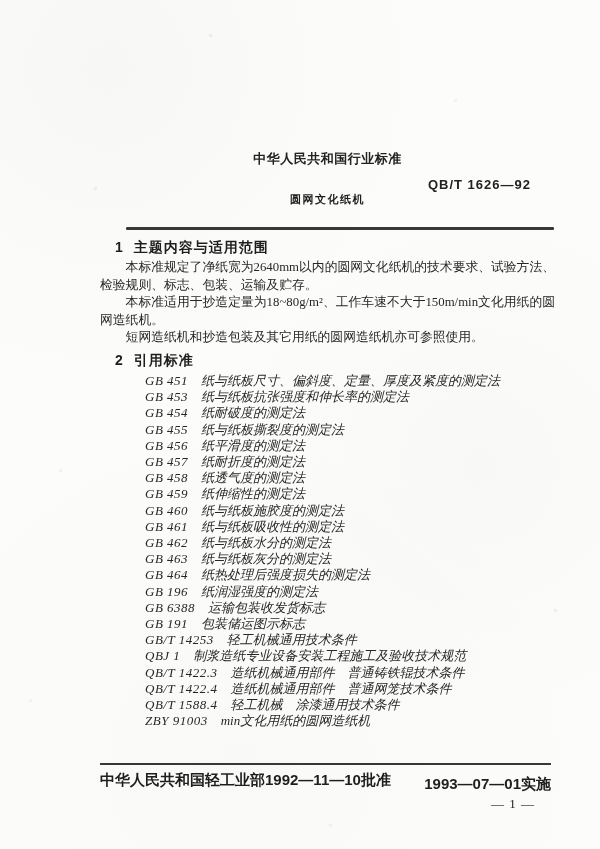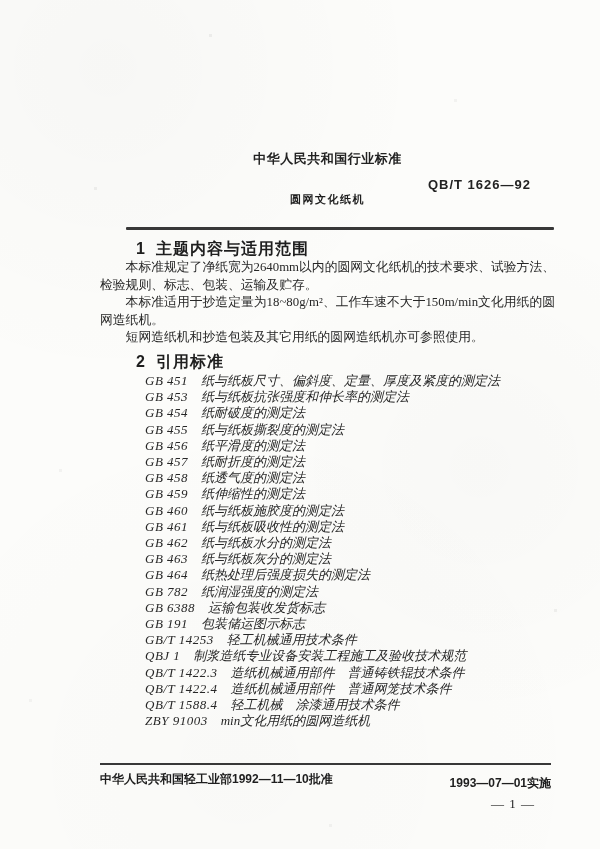--- a/index.html
+++ b/index.html
@@ -44,23 +44,23 @@
     font-family: "Liberation Sans", "DejaVu Sans", sans-serif;
     font-weight: bold; font-size: 11px; letter-spacing: 1.5px;
     color: #1d1d1d;
   }
   .title-rule {
     position: absolute; top: 227px; left: 26px; right: 1px;
     height: 2.5px; background: #383838; border-radius: 1px;
   }
   
   .sec-heading {
-    position: absolute; left: 36px; margin: 0;
-    font-family: "Liberation Sans", "DejaVu Sans", sans-serif;
-    font-weight: bold; font-size: 16px; color: #1e1e1e;
+    position: absolute; left: 15px; margin: 0;
+    font-family: "Liberation Sans", "DejaVu Sans", sans-serif;
+    font-weight: bold; font-size: 14px; color: #1e1e1e;
   }
   .sec-heading .sec-num { margin-right: 11px; }
   .sec-heading .sec-text { letter-spacing: 1px; }
   #sec1-heading { top: 239px; }
   #sec2-heading { top: 352px; }
   
   .body-text {
     position: absolute; top: 259px; left: 0; width: 455px;
     font-size: 12.8px; line-height: 17.6px;
     text-align: justify; color: #272727;
@@ -78,21 +78,21 @@
   }
   
   .footer-rule {
     position: absolute; top: 763px; left: 0; right: 4px;
     height: 2px; background: #383838;
   }
   .footer-row {
     position: absolute; top: 771px; left: 0; right: 4px;
     display: flex; justify-content: space-between; align-items: flex-start;
     font-family: "Liberation Sans", "DejaVu Sans", sans-serif;
-    font-weight: bold; font-size: 12px; color: #1e1e1e;
+    font-weight: bold; font-size: 15px; color: #1e1e1e;
   }
   .footer-impl { margin-top: 4px; }
   .page-num {
     position: absolute; top: 796px; right: 20px;
     font-size: 13px; letter-spacing: 1px; color: #222;
   }
   
   .speckles {
     position: absolute; top: 0; left: 0; width: 1px; height: 1px;
     background: transparent;
@@ -182,21 +182,21 @@
 
   <div class="ref-row">
     <span class="ref-code">GB 463</span><span class="ref-title">纸与纸板灰分的测定法</span>
   </div>
 
   <div class="ref-row">
     <span class="ref-code">GB 464</span><span class="ref-title">纸热处理后强度损失的测定法</span>
   </div>
 
   <div class="ref-row">
-    <span class="ref-code">GB 782</span><span class="ref-title">纸润湿强度的测定法</span>
+    <span class="ref-code">GB 196</span><span class="ref-title">纸润湿强度的测定法</span>
   </div>
 
   <div class="ref-row">
     <span class="ref-code">GB 6388</span><span class="ref-title">运输包装收发货标志</span>
   </div>
 
   <div class="ref-row">
     <span class="ref-code">GB 191</span><span class="ref-title">包装储运图示标志</span>
   </div>
 

